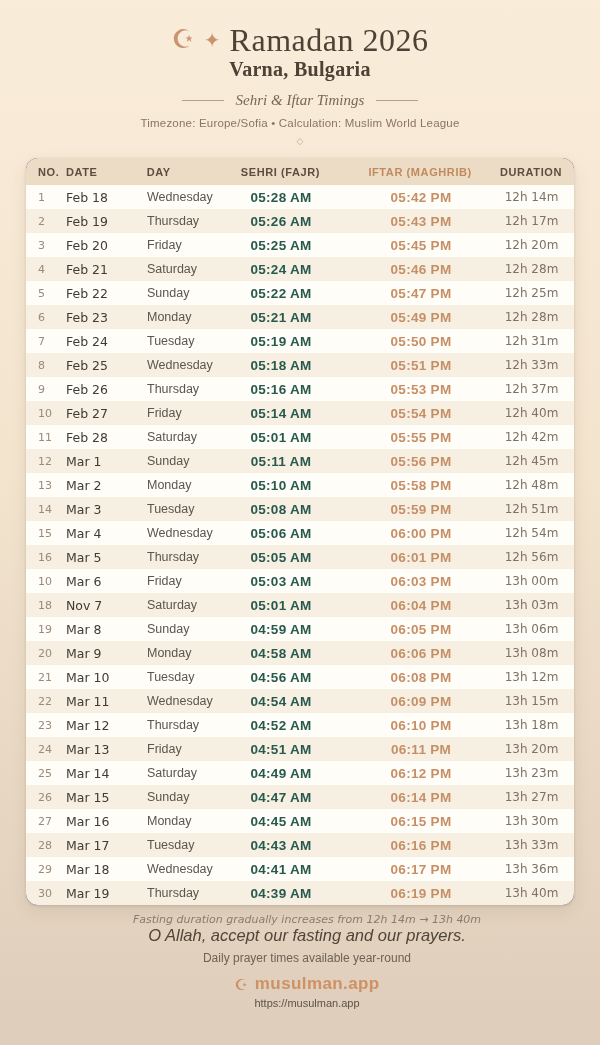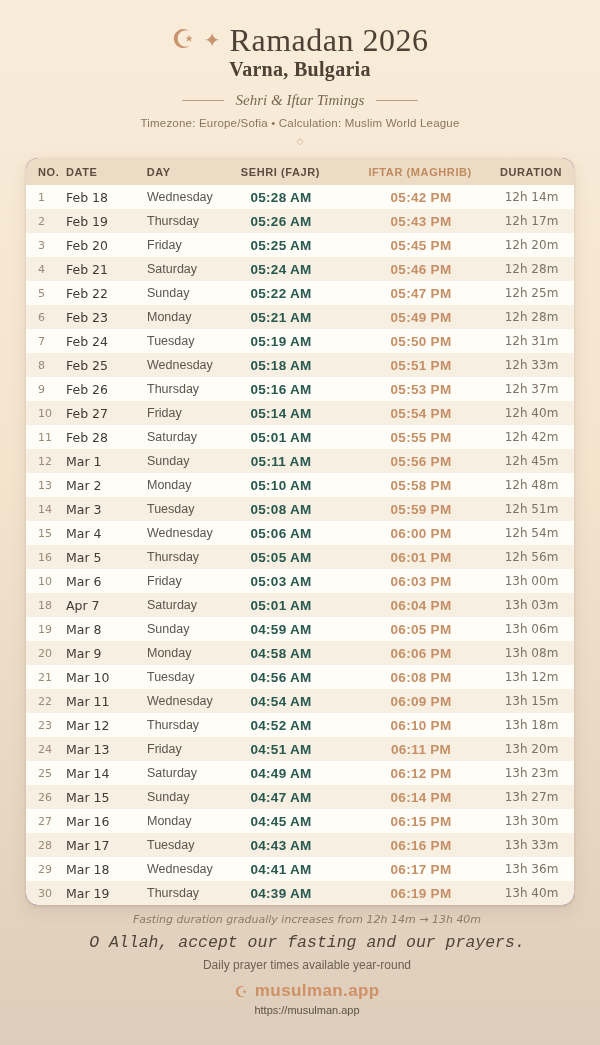--- a/index.html
+++ b/index.html
@@ -67,21 +67,21 @@
   .trow .c-iftar    { font-size: 13.5px; font-weight: 700; color: #c78f66; letter-spacing: 0.3px; }
   .trow .c-duration { font-size: 12px;   color: #7d7265; font-family: "DejaVu Sans", sans-serif; }
 
   
   footer { text-align: center; padding-left: 14px; }
   .note {
     margin-top: 8px; font-family: "DejaVu Sans", sans-serif; font-style: italic;
     font-size: 11px; color: #8a7c6b;
   }
   .dua {
-    margin-top: 7px; font-family: Liberation Mono, monospace; font-style: italic;
+    margin-top: 0; font-family: Liberation Sans, sans-serif; font-style: italic;
     font-size: 16.5px; color: #4f4539;
   }
   .availability { margin-top: 6px; font-size: 12px; color: #6e6254; }
   .brand-row {
     margin-top: 9px; display: flex; justify-content: center; align-items: center; gap: 7px;
     color: #ce9166;
   }
   .brand-icon { font-size: 15px; line-height: 1; }
   .brand-name { font-size: 17px; font-weight: 700; letter-spacing: 0.4px; }
   .url { margin-top: 3px; font-size: 11px; color: #5c5245; }
@@ -266,21 +266,21 @@
     <span class="c-no">10</span>
     <span class="c-date">Mar 6</span>
     <span class="c-day">Friday</span>
     <span class="c-sehri">05:03 AM</span>
     <span class="c-iftar">06:03 PM</span>
     <span class="c-duration">13h 00m</span>
   </div>
 
   <div class="trow">
     <span class="c-no">18</span>
-    <span class="c-date">Apr 7</span>
+    <span class="c-date">Nov 7</span>
     <span class="c-day">Saturday</span>
     <span class="c-sehri">05:01 AM</span>
     <span class="c-iftar">06:04 PM</span>
     <span class="c-duration">13h 03m</span>
   </div>
 
   <div class="trow">
     <span class="c-no">19</span>
     <span class="c-date">Mar 8</span>
     <span class="c-day">Sunday</span>

